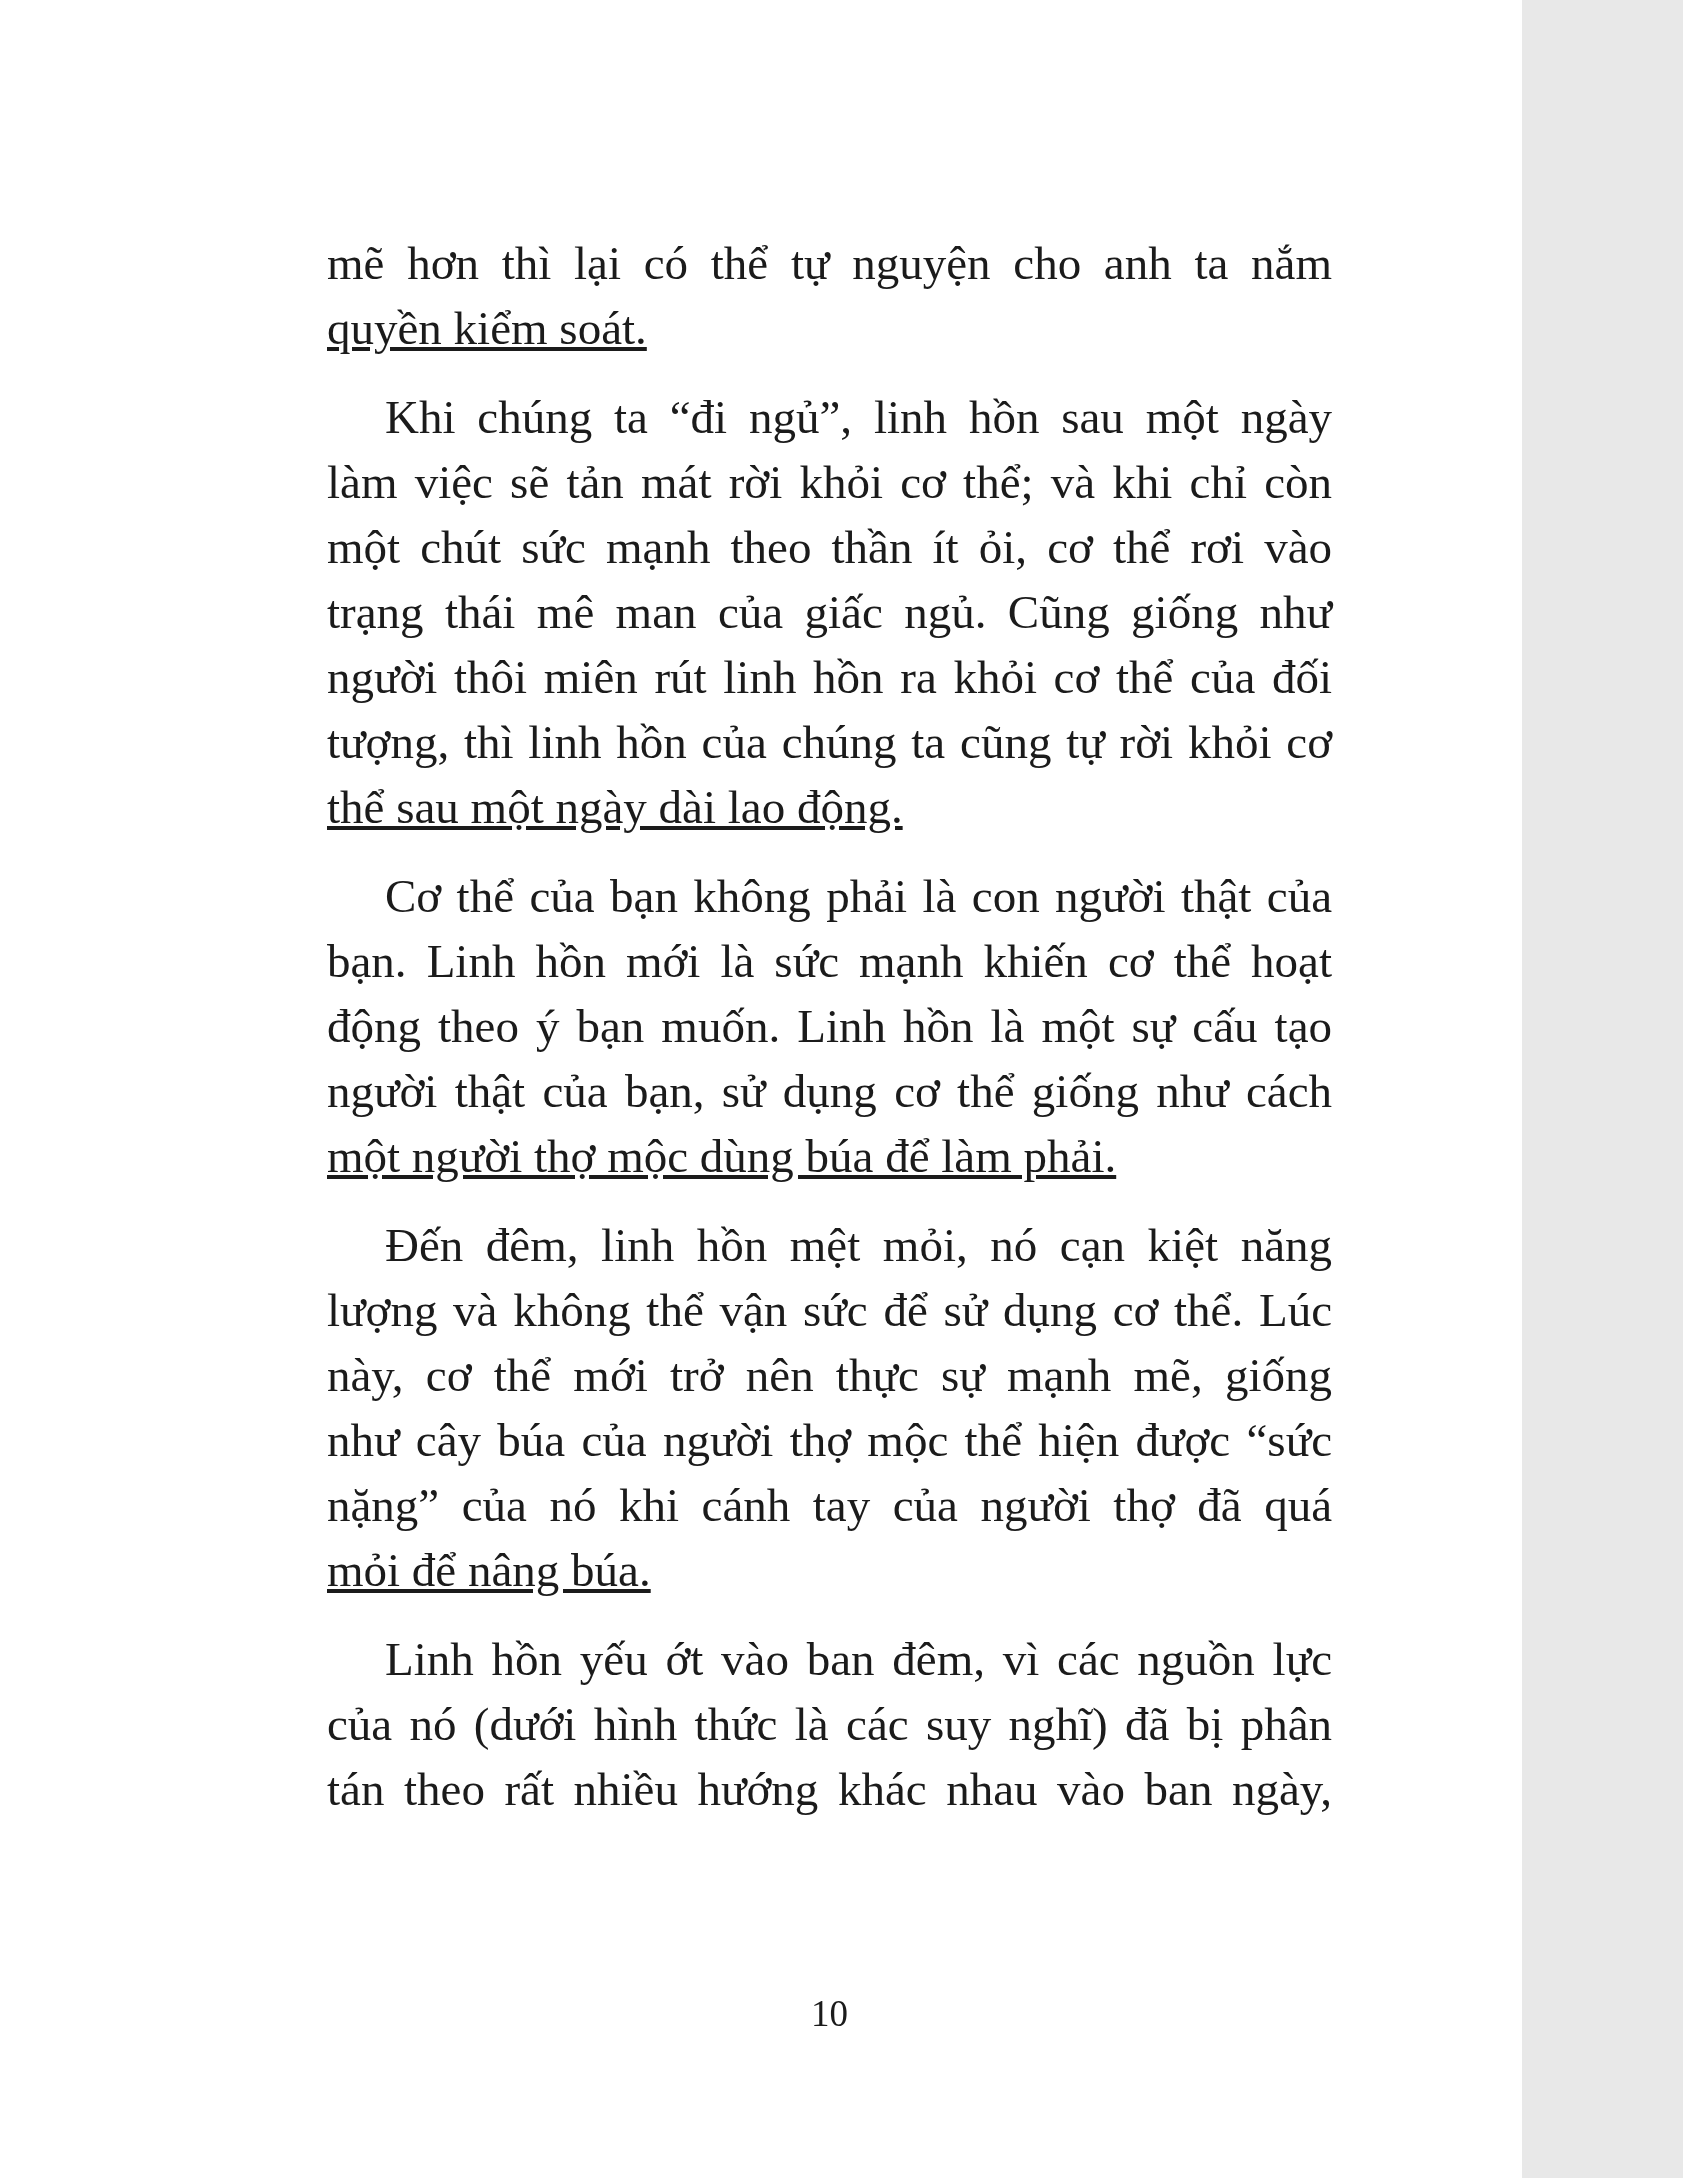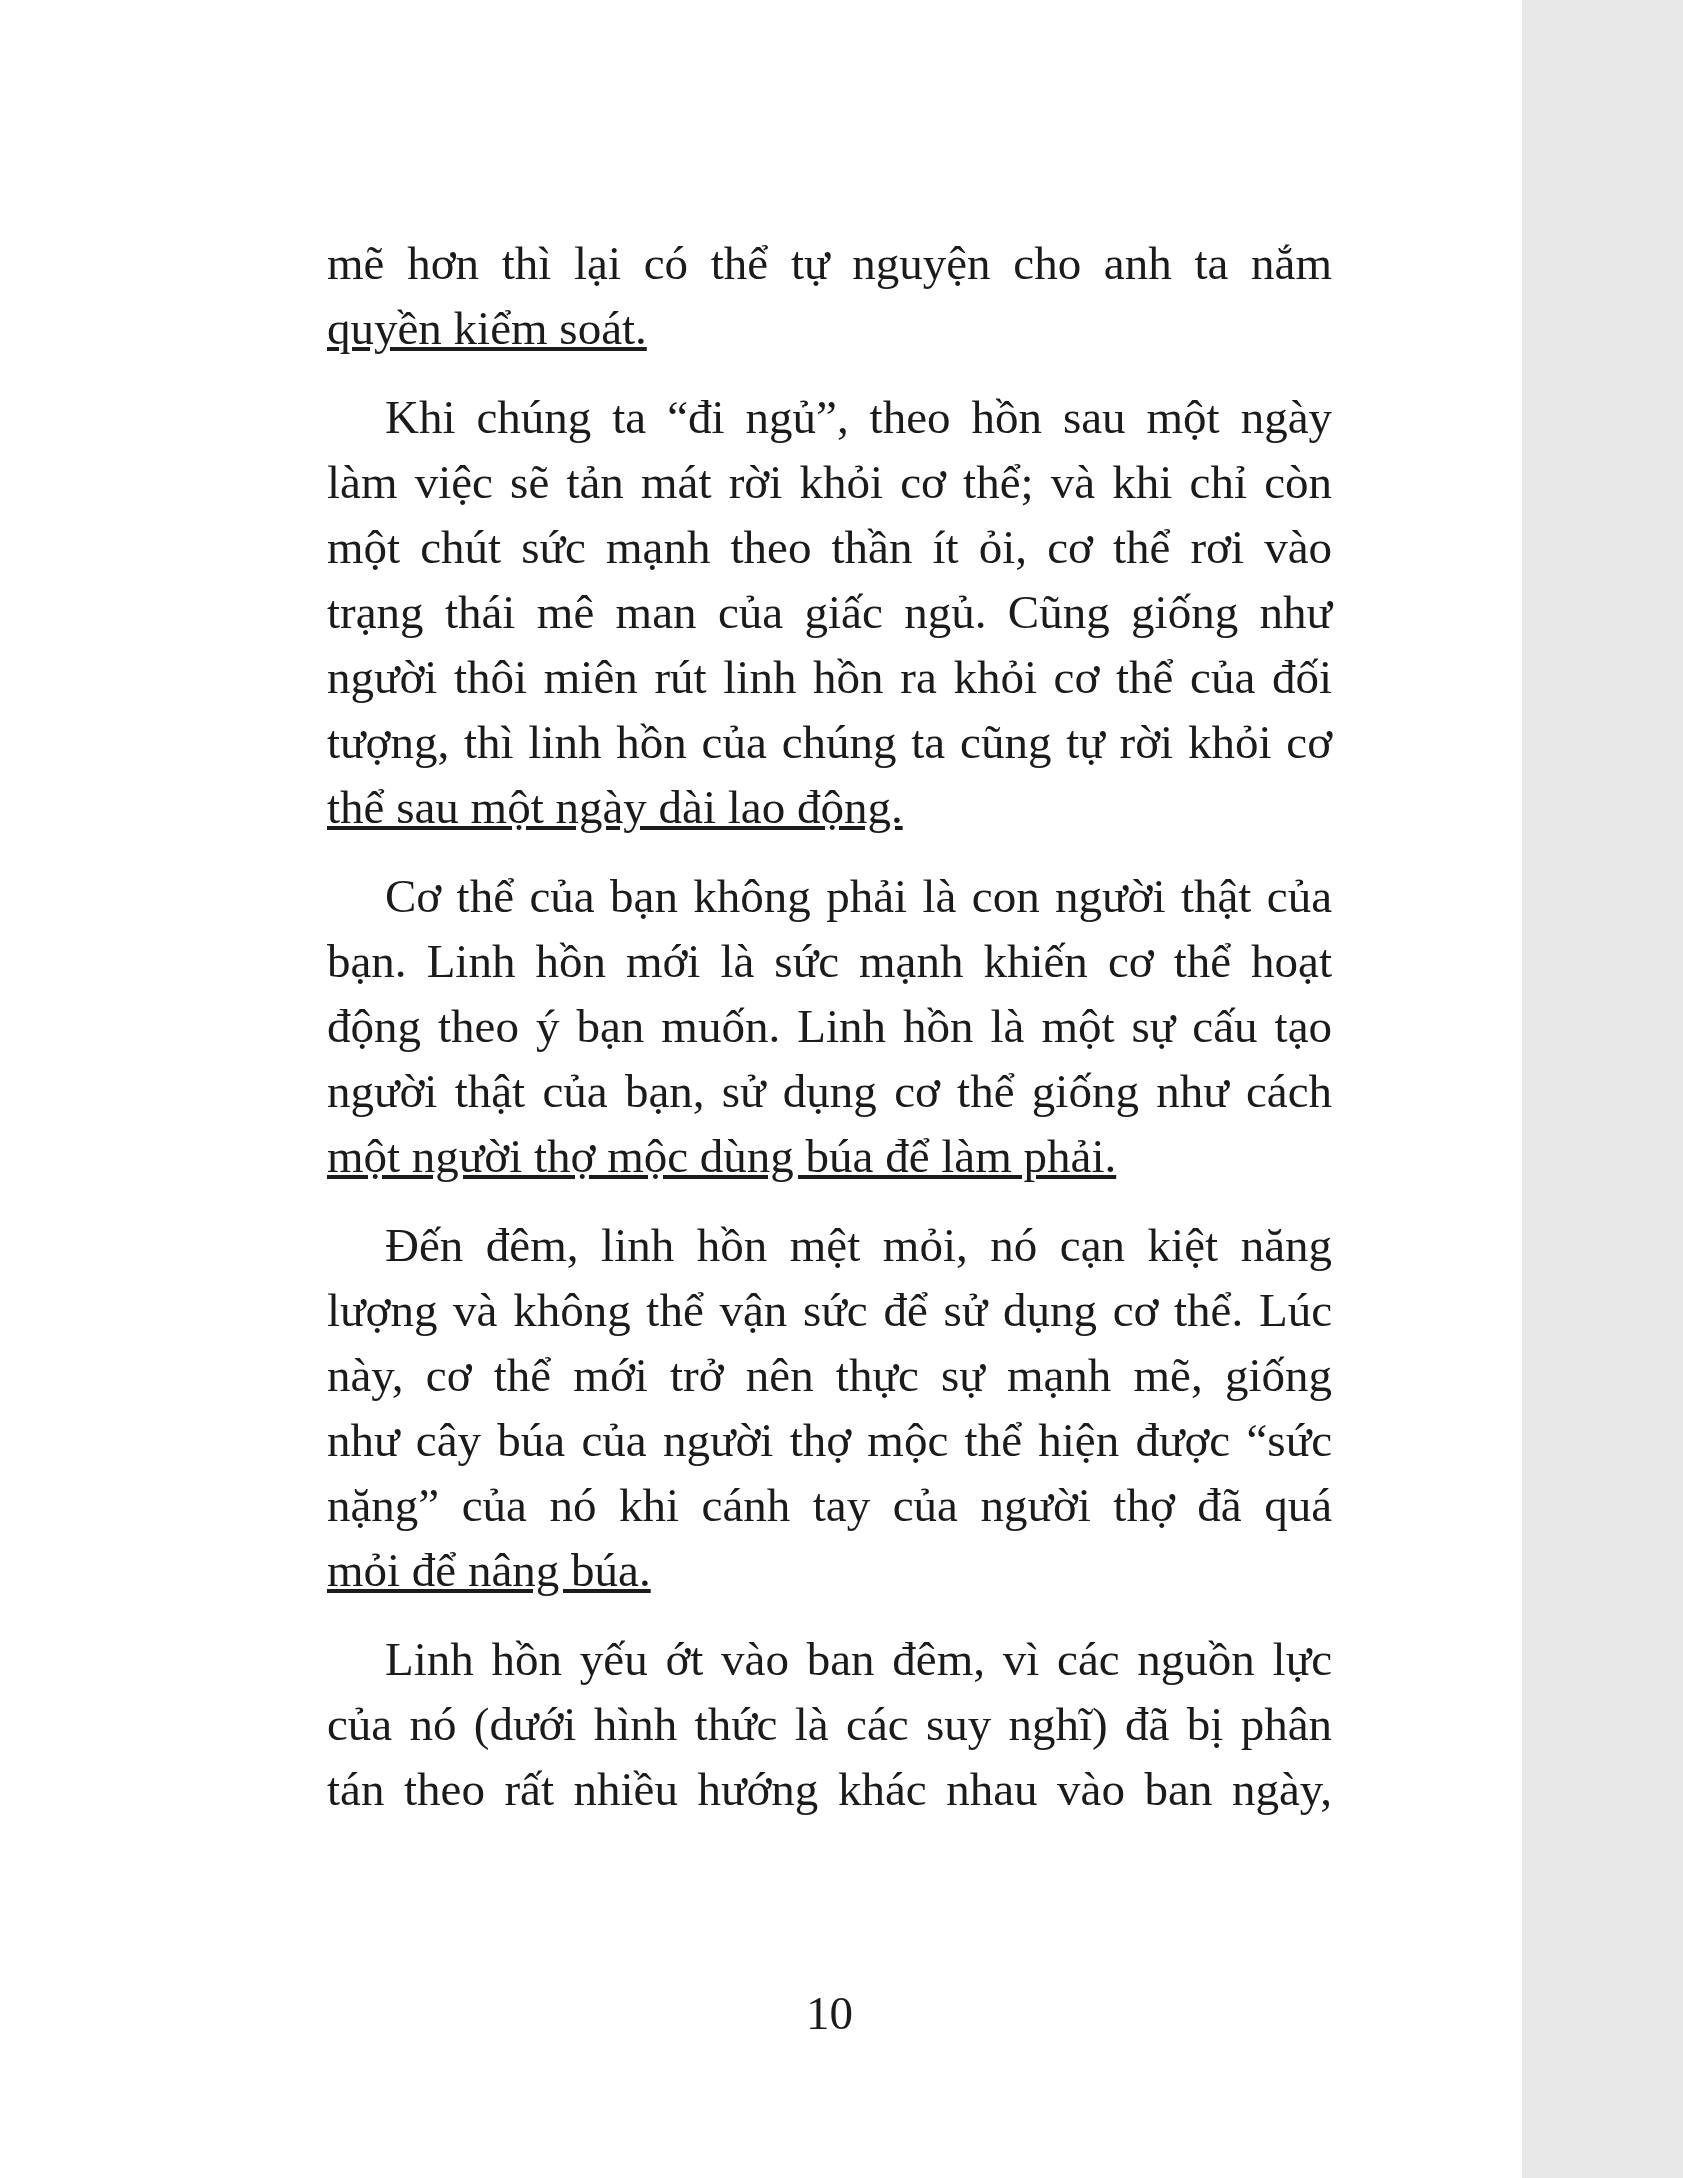--- a/index.html
+++ b/index.html
@@ -42,35 +42,35 @@
   }
   .line-indent {
     padding-left: 58px;
   }
   .page-number {
     position: absolute;
     top: 1986px;
     left: 327px;
     width: 1005px;
     text-align: center;
-    font-size: 47px;
+    font-size: 37px;
     line-height: 55px;
   }
 </style>
 </head>
 <body>
 
 <div class="page">
   <div class="text-block">
       <div class="paragraph">
         <div class="line">mẽ hơn thì lại có thể tự nguyện cho anh ta nắm</div>
         <div class="line line-end">quyền kiểm soát.</div>
       </div>
       <div class="paragraph">
-        <div class="line line-indent">Khi chúng ta “đi ngủ”, theo hồn sau một ngày</div>
+        <div class="line line-indent">Khi chúng ta “đi ngủ”, linh hồn sau một ngày</div>
         <div class="line">làm việc sẽ tản mát rời khỏi cơ thể; và khi chỉ còn</div>
         <div class="line">một chút sức mạnh theo thần ít ỏi, cơ thể rơi vào</div>
         <div class="line">trạng thái mê man của giấc ngủ. Cũng giống như</div>
         <div class="line">người thôi miên rút linh hồn ra khỏi cơ thể của đối</div>
         <div class="line">tượng, thì linh hồn của chúng ta cũng tự rời khỏi cơ</div>
         <div class="line line-end">thể sau một ngày dài lao động.</div>
       </div>
       <div class="paragraph">
         <div class="line line-indent">Cơ thể của bạn không phải là con người thật của</div>
         <div class="line">bạn. Linh hồn mới là sức mạnh khiến cơ thể hoạt</div>

